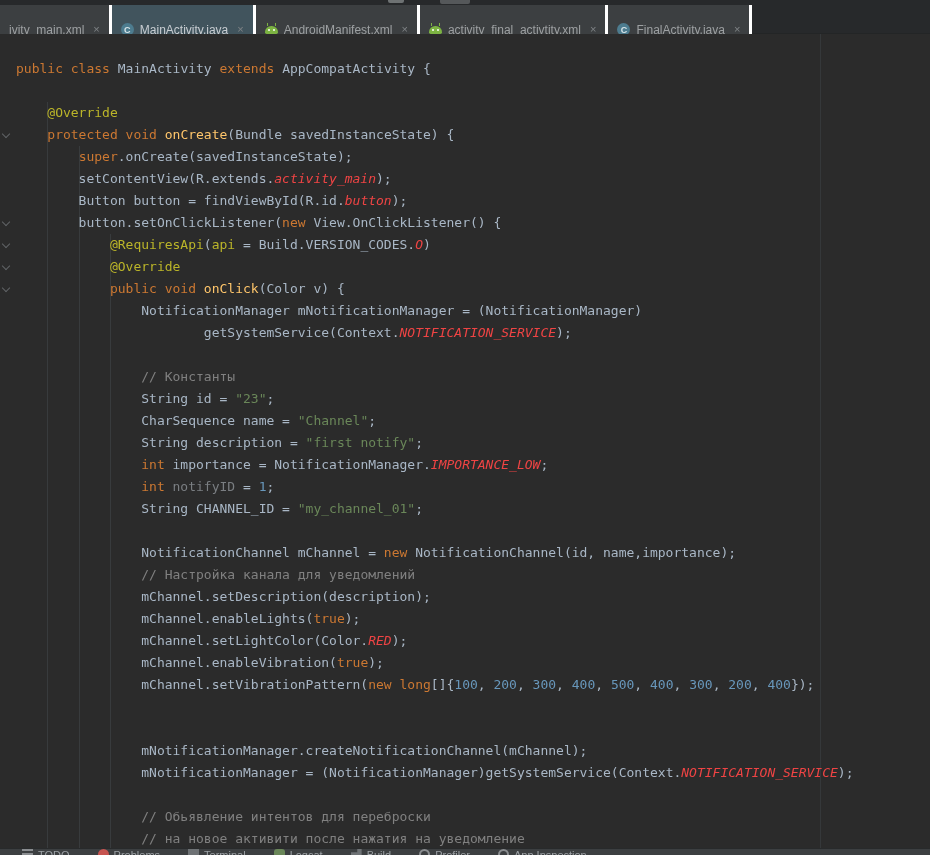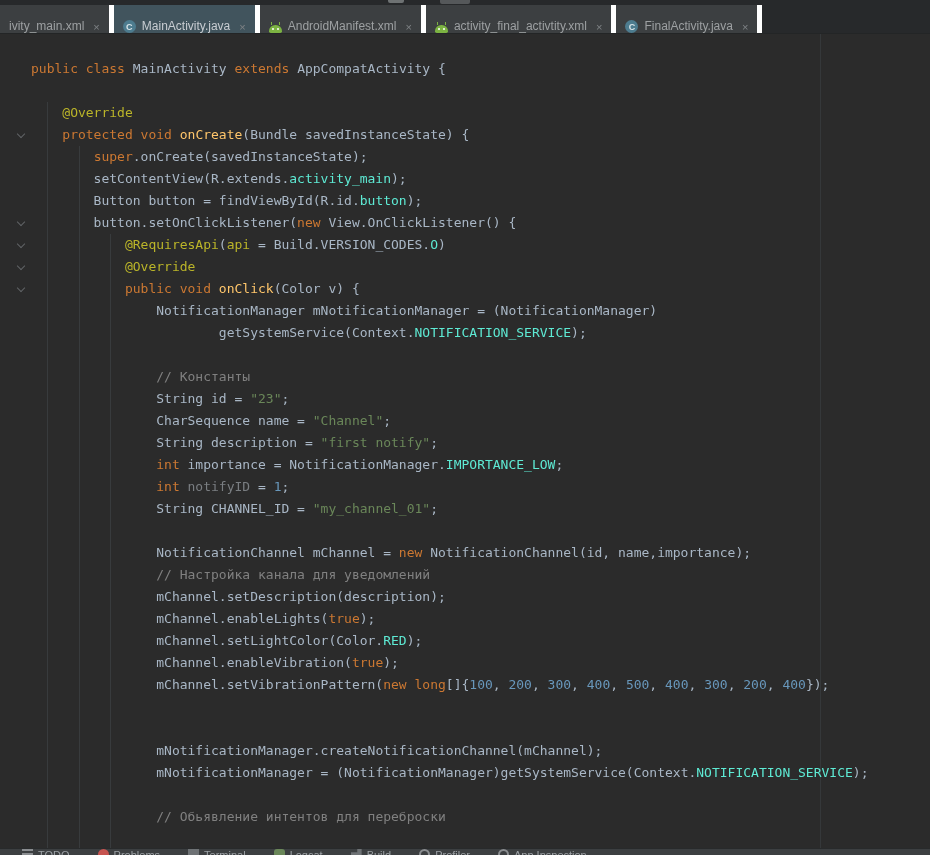--- a/index.html
+++ b/index.html
@@ -12,24 +12,24 @@
   }
 
   
   .tabbar-wrap {
     height: 34px; background: #27292B; position: relative;
     border-bottom: 1px solid #232526;
     display: flex; align-items: flex-end;
   }
   .tabbar { display: flex; align-items: stretch; height: 28px; }
   .tab {
-    display: flex; align-items: flex-end; gap: 6px;
-    padding: 0 9px;
+    display: flex; align-items: flex-start; gap: 6px;
+    padding: 18px 9px;
     background: #3C3F41;
-    border-right: 5px solid #ffffff;
+    border-right: 3px solid #ffffff;
     color: #9DA0A2;
     font: 12px "Liberation Sans", sans-serif;
     cursor: pointer; white-space: nowrap;
   }
   .tab.selected { background: #41545D; color: #C8CDD2; }
   .tclose { color: #7F8386; font-size: 11px; margin-left: 3px; }
   .ticon { flex: 0 0 auto; }
   .icon-class {
     width: 13px; height: 13px; border-radius: 50%;
     background: #4D7C8F; color: #D9E5E9;
@@ -62,36 +62,36 @@
   
   .editor {
     position: relative; height: 814px; background: #2B2B2B; overflow: hidden;
   }
   .guide { position: absolute; width: 1px; background: #383B3D; bottom: 0; }
   .guide-4  { left: 47px;  top: 68px;  }
   .guide-8  { left: 79px;  top: 112px; }
   .guide-12 { left: 110px; top: 200px; }
   .margin-line { position: absolute; left: 820px; top: 0; bottom: 0; width: 1px; background: #35383A; }
 
-  .code { position: absolute; top: 24px; left: 15px; right: 0; }
+  .code { position: absolute; top: 24px; left: 0; right: 0; }
   .code-line {
     position: relative; height: 22px; line-height: 22px;
     white-space: pre; padding-left: 16px; font-size: 13px;
   }
   .fold {
     position: absolute; left: 3px; top: 7px; width: 6px; height: 6px;
     border-left: 1px solid #606366; border-bottom: 1px solid #606366;
     transform: rotate(-45deg); cursor: pointer;
   }
   .tok-kw    { color: #CC7832; }
   .tok-plain { color: #A9B7C6; }
   .tok-str   { color: #6A8759; }
   .tok-com   { color: #808080; }
   .tok-num   { color: #6897BB; }
-  .tok-const { color: #5eead4; }
+  .tok-const { color: #ef4444; font-style: italic; }
   .tok-ann   { color: #BBB529; }
   .tok-fn    { color: #FFC66B; }
   .tok-gray  { color: #7A7E82; }
   .tok-uline { color: #A9B7C6; text-underline-offset: 3px; }
 
   
   .statusbar {
     height: 7px; background: #3C3F41; border-top: 1px solid #282A2B;
     overflow: hidden;
   }
@@ -181,20 +181,21 @@
       <div class="code-line"><span class="tok-plain">                mChannel.enableLights(</span><span class="tok-kw">true</span><span class="tok-plain">);</span></div>
       <div class="code-line"><span class="tok-plain">                mChannel.setLightColor(Color.</span><span class="tok-const">RED</span><span class="tok-plain">);</span></div>
       <div class="code-line"><span class="tok-plain">                mChannel.enableVibration(</span><span class="tok-kw">true</span><span class="tok-plain">);</span></div>
       <div class="code-line"><span class="tok-plain">                mChannel.setVibrationPattern(</span><span class="tok-kw">new</span><span class="tok-plain"> </span><span class="tok-kw">long</span><span class="tok-plain">[]{</span><span class="tok-num">100</span><span class="tok-plain">, </span><span class="tok-num">200</span><span class="tok-plain">, </span><span class="tok-num">300</span><span class="tok-plain">, </span><span class="tok-num">400</span><span class="tok-plain">, </span><span class="tok-num">500</span><span class="tok-plain">, </span><span class="tok-num">400</span><span class="tok-plain">, </span><span class="tok-num">300</span><span class="tok-plain">, </span><span class="tok-num">200</span><span class="tok-plain">, </span><span class="tok-num">400</span><span class="tok-plain">});</span></div>
       <div class="code-line"></div>
       <div class="code-line"><span class="tok-plain">                </span></div>
       <div class="code-line"><span class="tok-plain">                </span><span class="tok-uline">mNotificationManager</span><span class="tok-plain">.createNotificationChannel(mChannel);</span></div>
       <div class="code-line"><span class="tok-plain">                </span><span class="tok-uline">mNotificationManager</span><span class="tok-plain"> = (NotificationManager)getSystemService(Context.</span><span class="tok-const">NOTIFICATION_SERVICE</span><span class="tok-plain">);</span></div>
       <div class="code-line"></div>
       <div class="code-line"><span class="tok-plain">                </span><span class="tok-com">// Обьявление интентов для переброски</span></div>
+      <div class="code-line"><span class="tok-plain">                </span><span class="tok-com">// на новое активити после нажатия на уведомление</span></div>
     </div>
 </div>
 
 <div class="statusbar">
   <div class="status-inner">
       <div class="status-item">
         <span class="sicon sicon-todo"></span>
         <span>TODO</span>
       </div>
       <div class="status-item">

